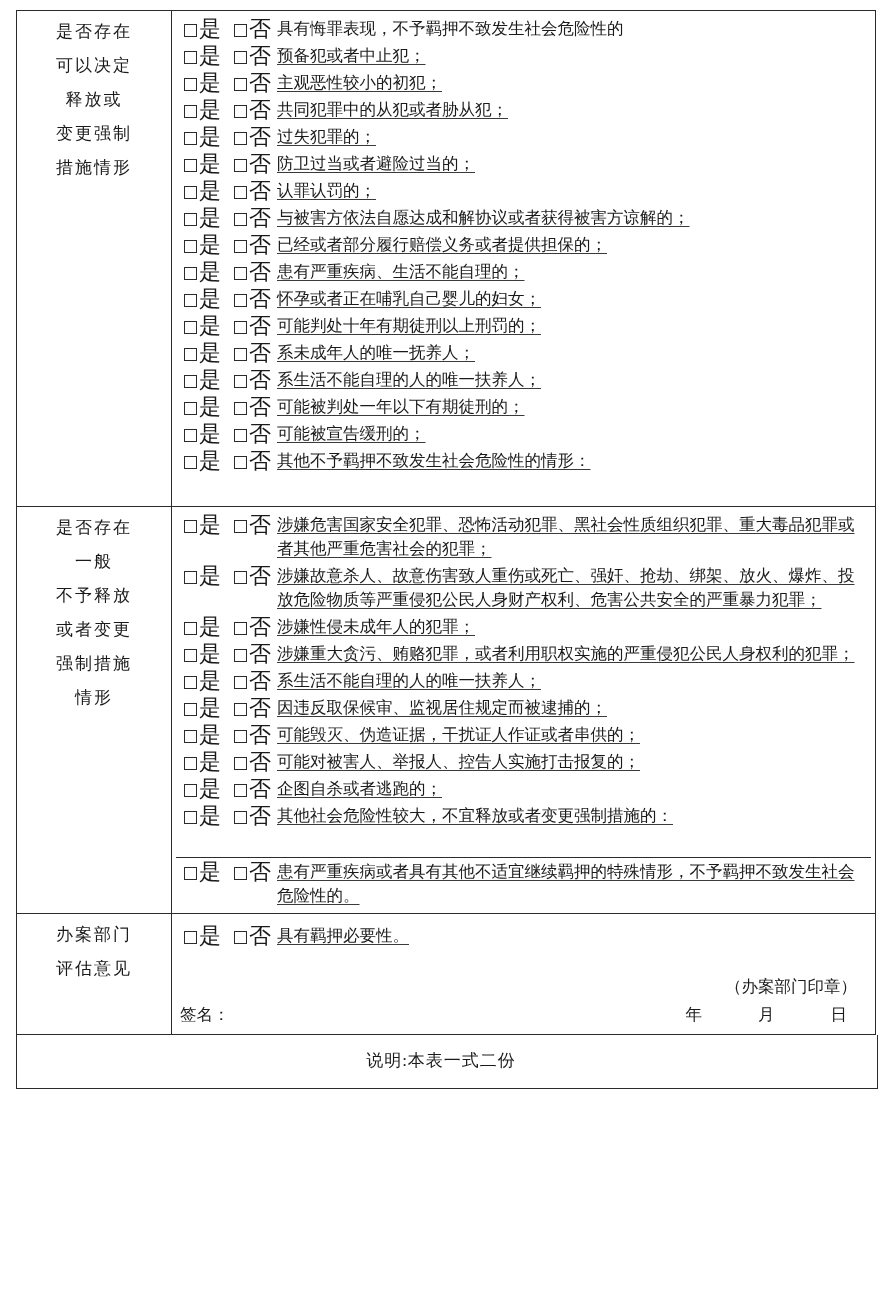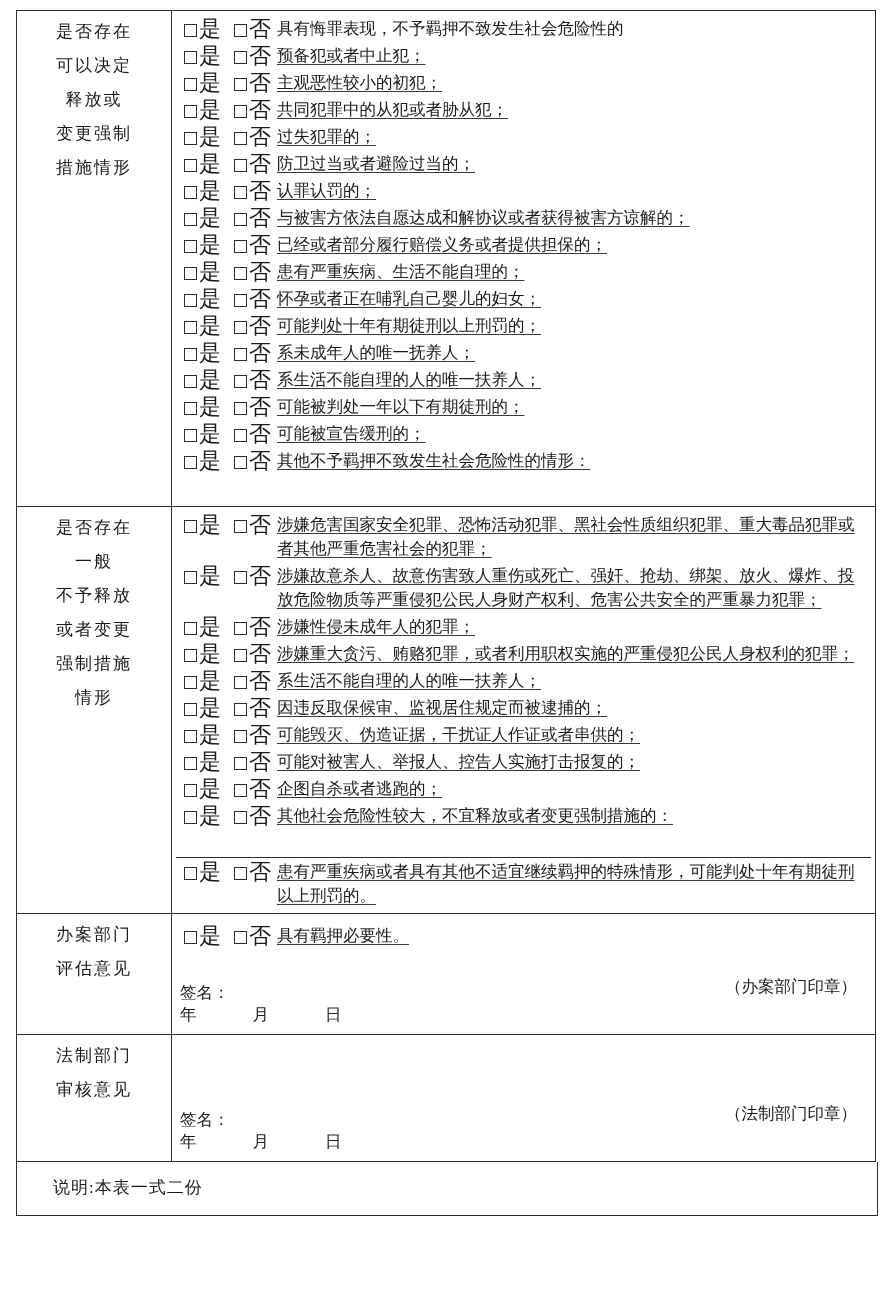--- a/index.html
+++ b/index.html
@@ -112,37 +112,37 @@
     font-size: 16.5px;
   }
   .sig-line {
     position: absolute;
     left: 8px;
     bottom: 8px;
     right: 14px;
     font-size: 16.5px;
     display: flex;
     justify-content: space-between;
-    flex-direction: column;
   }
   .sig-line .ymd {
     display: flex;
     gap: 56px;
     padding-right: 14px;
   }
   .blank-block {
     height: 118px;
     position: relative;
   }
   .note {
     border: 1px solid #2b2b2b;
     border-top: none;
     font-size: 17px;
-    padding: 14px 12px 16px 36px;
+    padding: 14px 12px 16px 0;
     letter-spacing: 1px;
+    text-align: center;
   }
 </style>
 </head>
 <body>
 
 <div class="page">
   <table class="form">
     <tbody>
 
       <tr>
@@ -302,21 +302,21 @@
 
           <div class="rowline">
             <span class="opts"><span class="opt"><span class="box"></span><span>是</span></span><span class="opt"><span class="box"></span><span>否</span></span></span>
             <span class="txt">其他社会危险性较大，不宜释放或者变更强制措施的：</span>
           </div>
 
           <div class="spacer-row"></div>
 
           <div class="rowline topline">
             <span class="opts"><span class="opt"><span class="box"></span><span>是</span></span><span class="opt"><span class="box"></span><span>否</span></span></span>
-            <span class="txt multi">患有严重疾病或者具有其他不适宜继续羁押的特殊情形，可能判处十年有期徒刑以上刑罚的。</span>
+            <span class="txt multi">患有严重疾病或者具有其他不适宜继续羁押的特殊情形，不予羁押不致发生社会危险性的。</span>
           </div>
         </td>
       </tr>
 
       <tr>
         <td class="label-cell">
           <span class="ln">办案部门</span>
           <span class="ln">评估意见</span>
         </td>
         <td class="content-cell sig-block">
@@ -329,34 +329,17 @@
             <span>签名：</span>
             <span class="ymd">
               <span>年</span>
               <span>月</span>
               <span>日</span>
             </span>
           </div>
         </td>
       </tr>
 
-      <tr>
-        <td class="label-cell">
-          <span class="ln">法制部门</span>
-          <span class="ln">审核意见</span>
-        </td>
-        <td class="content-cell blank-block">
-          <div class="seal">（法制部门印章）</div>
-          <div class="sig-line">
-            <span>签名：</span>
-            <span class="ymd">
-              <span>年</span>
-              <span>月</span>
-              <span>日</span>
-            </span>
-          </div>
-        </td>
-      </tr>
     </tbody>
   </table>
 
   <div class="note">说明:本表一式二份</div>
 </div>
 
 </body></html>

